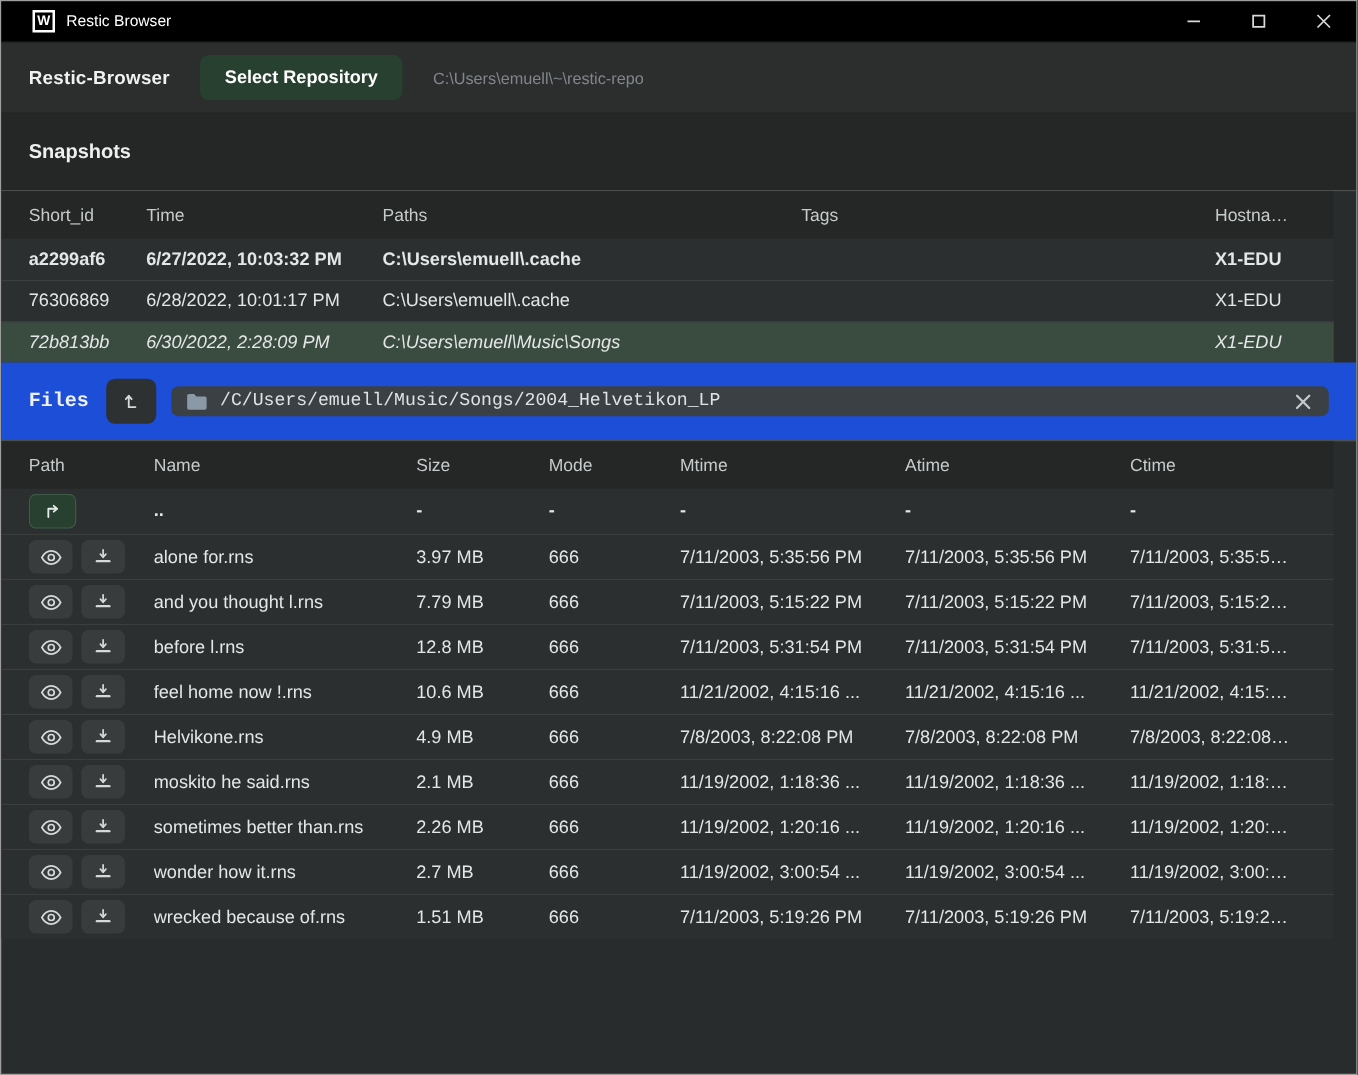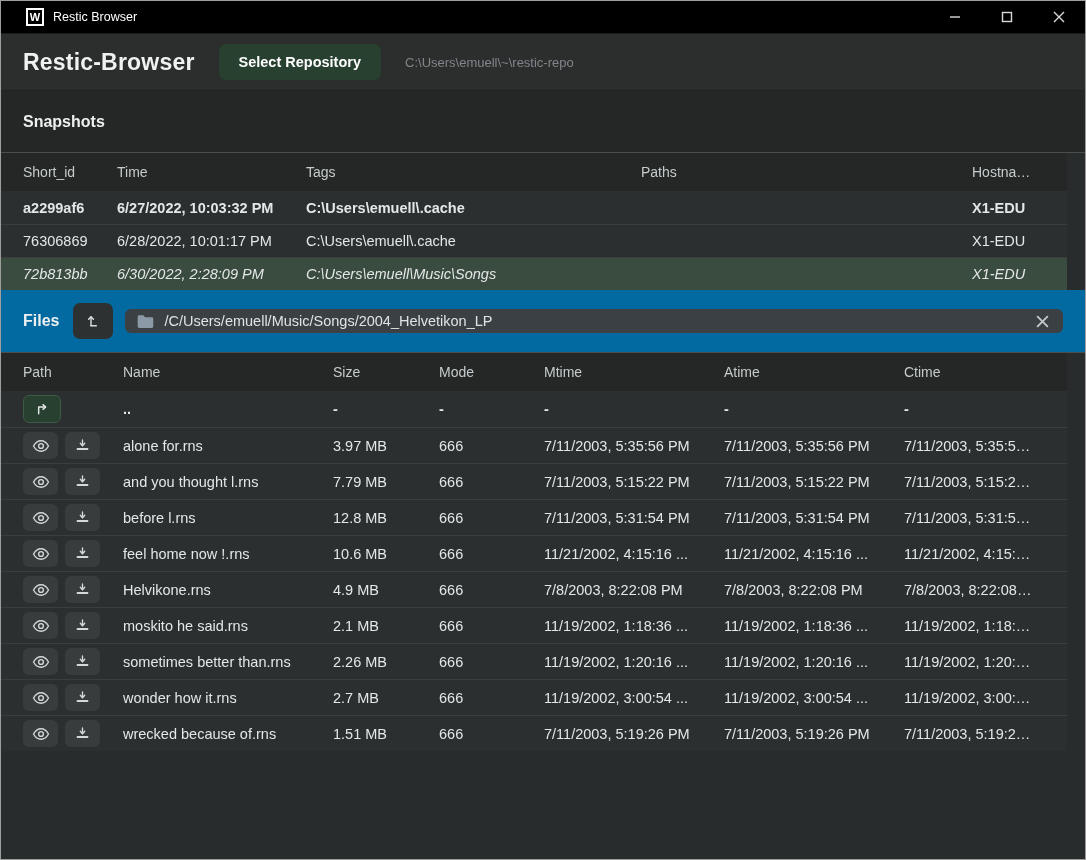--- a/index.html
+++ b/index.html
@@ -36,21 +36,21 @@
   }
   .tb-btn svg { display: block; }
 
   
   .appbar {
     height: 57px; background: #2b2e2d;
     display: flex; align-items: center; gap: 24px;
     padding: 0 22px;
     border-bottom: 1px solid #1f2221;
   }
-  .appname { font-size: 23px; font-weight: bold; color: #f0f2f2; letter-spacing: .2px; }
+  .appname { font-size: 15px; font-weight: bold; color: #f0f2f2; letter-spacing: .2px; }
   .select-repo-btn {
     background: #27402f; color: #fff; border: 0; border-radius: 7px;
     font-family: inherit; font-size: 14.5px; font-weight: bold;
     padding: 10px 20px; cursor: pointer;
   }
   .repo-path { font-size: 13px; color: #80868b; }
 
   
   .band {
     background: #242726; border-bottom: 1px solid #4a4e4d;
@@ -84,22 +84,22 @@
     white-space: nowrap;
   }
   .row:first-child { border-top: none; font-weight: bold; }
   .snap-row { height: 33px; cursor: pointer; }
   .snap-row.selected { background: #3a4b40; font-style: italic; }
   .file-row { height: 36px; }
   .cell { overflow: hidden; text-overflow: ellipsis; white-space: nowrap; padding-right: 10px; }
 
   
   .files-band {
-    height: 63px; background: #0369a1; border-bottom: 1px solid #4a4e4d;
-    display: flex; align-items: center; gap: 12px; padding: 0 22px;
+    height: 63px; background: #1d4ed8; border-bottom: 1px solid #4a4e4d;
+    display: flex; align-items: center; gap: 12px; padding: 0 22px; font-family: Liberation Mono, monospace;
   }
   .files-title { font-size: 16px; font-weight: bold; color: #eef0f0; margin-right: 2px; }
   .up-btn {
     width: 40px; height: 36px; border: 0; border-radius: 7px;
     background: #2e3131; cursor: pointer; color: #d8dbdb;
     display: flex; align-items: center; justify-content: center;
   }
   .path-bar {
     flex: 1; height: 24px; background: #3b4044; border-radius: 6px;
     display: flex; align-items: center; gap: 10px; padding: 0 12px;
@@ -157,22 +157,22 @@
   </div>
 
   <div class="band snapshots-band">
     <span class="section-title">Snapshots</span>
   </div>
 
   <div>
     <div class="snap-grid thead">
       <span class="cell">Short_id</span>
       <span class="cell">Time</span>
+      <span class="cell">Paths</span>
       <span class="cell">Tags</span>
-      <span class="cell">Paths</span>
       <span class="cell">Hostname</span>
     </div>
     <div id="snap-body">
   <div class="snap-grid row snap-row">
     <span class="cell">a2299af6</span>
     <span class="cell">6/27/2022, 10:03:32 PM</span>
     <span class="cell">C:\Users\emuell\.cache</span>
     <span class="cell"></span>
     <span class="cell">X1-EDU</span>
   </div>

